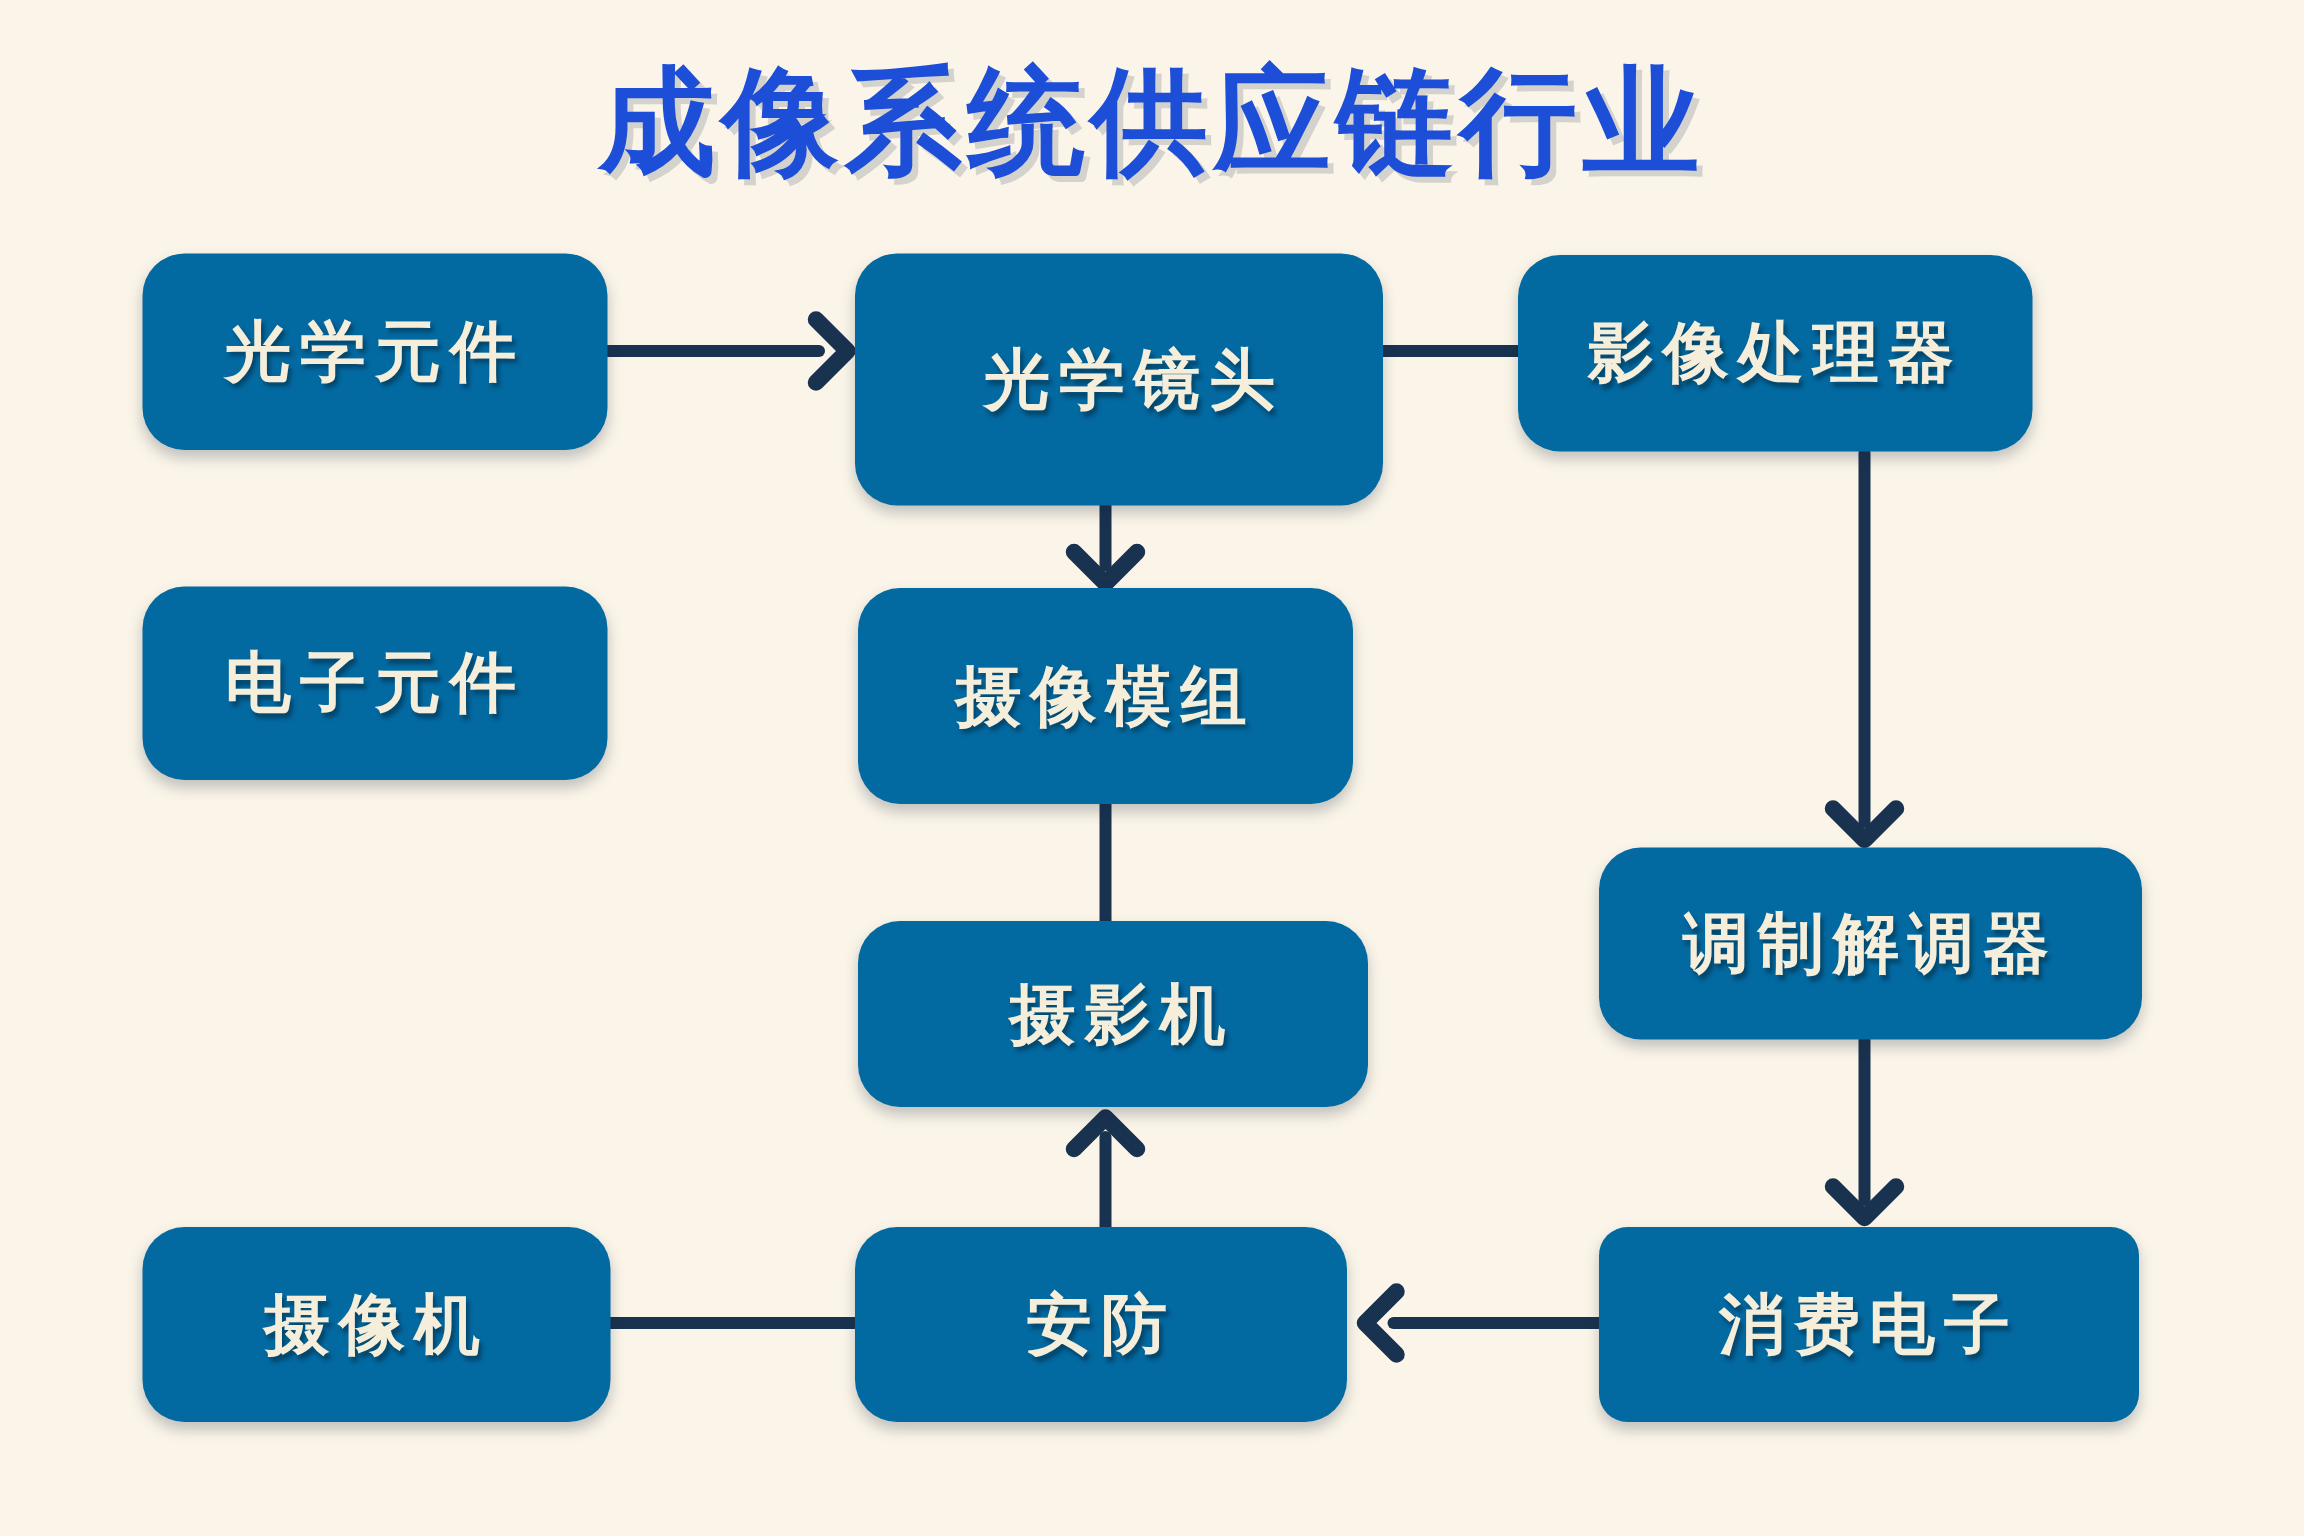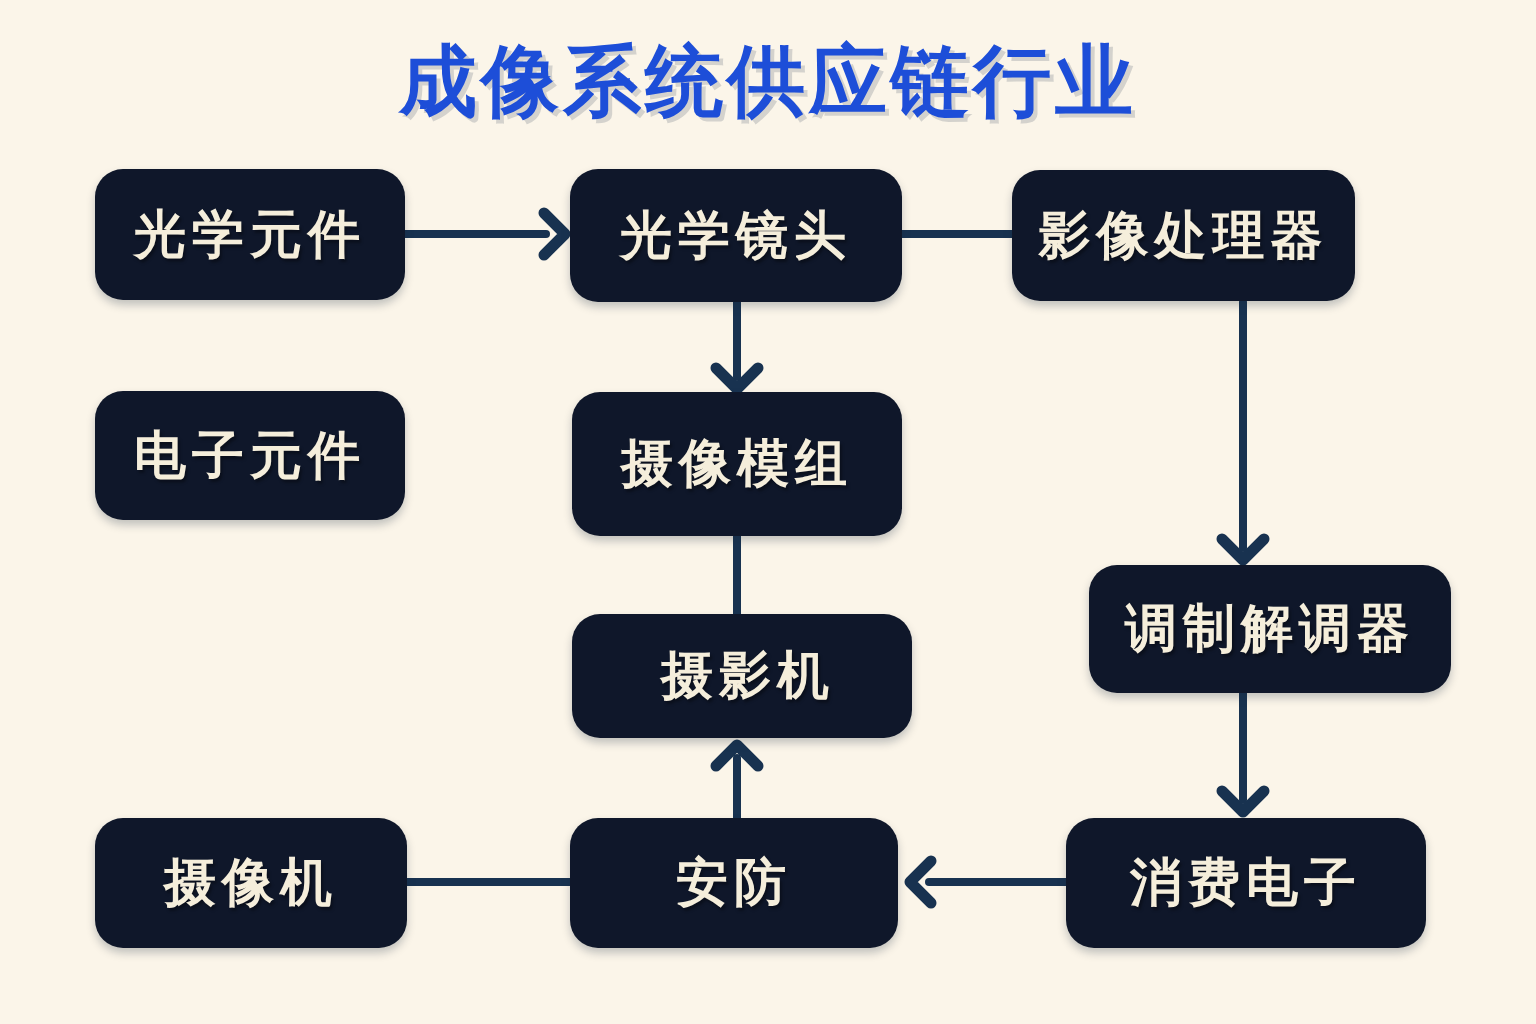--- a/index.html
+++ b/index.html
@@ -44,27 +44,27 @@
   }
   .edge-head {
     stroke: #183250;
     stroke-width: 11;
     fill: none;
     stroke-linecap: round;
     stroke-linejoin: round;
   }
   .node {
     position: absolute;
-    background: #0f172a;
+    background: #0369a1;
     border-radius: 28px;
     display: flex;
     align-items: center;
     justify-content: center;
     color: #F5EEDB;
-    font-size: 52px;
+    font-size: 44px;
     font-weight: 700;
     letter-spacing: 6px;
     box-shadow: 0 5px 9px rgba(25, 40, 60, 0.25);
     text-shadow: 2px 3px 3px rgba(0, 0, 0, 0.35);
     white-space: nowrap;
   }
 </style>
 </head>
 <body>
 
@@ -114,31 +114,31 @@
     </g>
 
     <g>
       <line class="edge-line" x1="570" y1="882" x2="405" y2="882"></line>
     </g>
 
   </svg>
 
   <div class="node" style="left:95px;  top:169px; width:310px; height:131px;">光学元件</div>
 
-  <div class="node" style="left:570px; top:169px; width:332px; height:133px;">光学镜头</div>
+  <div class="node" style="left:570px; top:169px; width:332px; height:168px;padding-left:20px;">光学镜头</div>
 
   <div class="node" style="left:1012px; top:170px; width:343px; height:131px;">影像处理器</div>
 
   <div class="node" style="left:95px;  top:391px; width:310px; height:129px;text-align:center;">电子元件</div>
 
   <div class="node" style="left:572px; top:392px; width:330px; height:144px;">摄像模组</div>
 
   <div class="node" style="left:572px; top:614px; width:328px; height:124px;padding-left:12px;">摄影机</div>
 
-  <div class="node" style="left:1066px; top:565px; width:362px; height:128px;margin-left:23px;">调制解调器</div>
+  <div class="node" style="left:1066px; top:565px; width:362px; height:128px;">调制解调器</div>
 
   <div class="node" style="left:95px;  top:818px; width:312px; height:130px;">摄像机</div>
 
   <div class="node" style="left:570px; top:818px; width:328px; height:130px;">安防</div>
 
-  <div class="node" style="left:1066px; top:818px; width:360px; height:130px;">消费电子</div>
+  <div class="node" style="left:1066px; top:818px; width:360px; height:130px;border-radius:19px;">消费电子</div>
 
 </div>
 
 </body></html>

